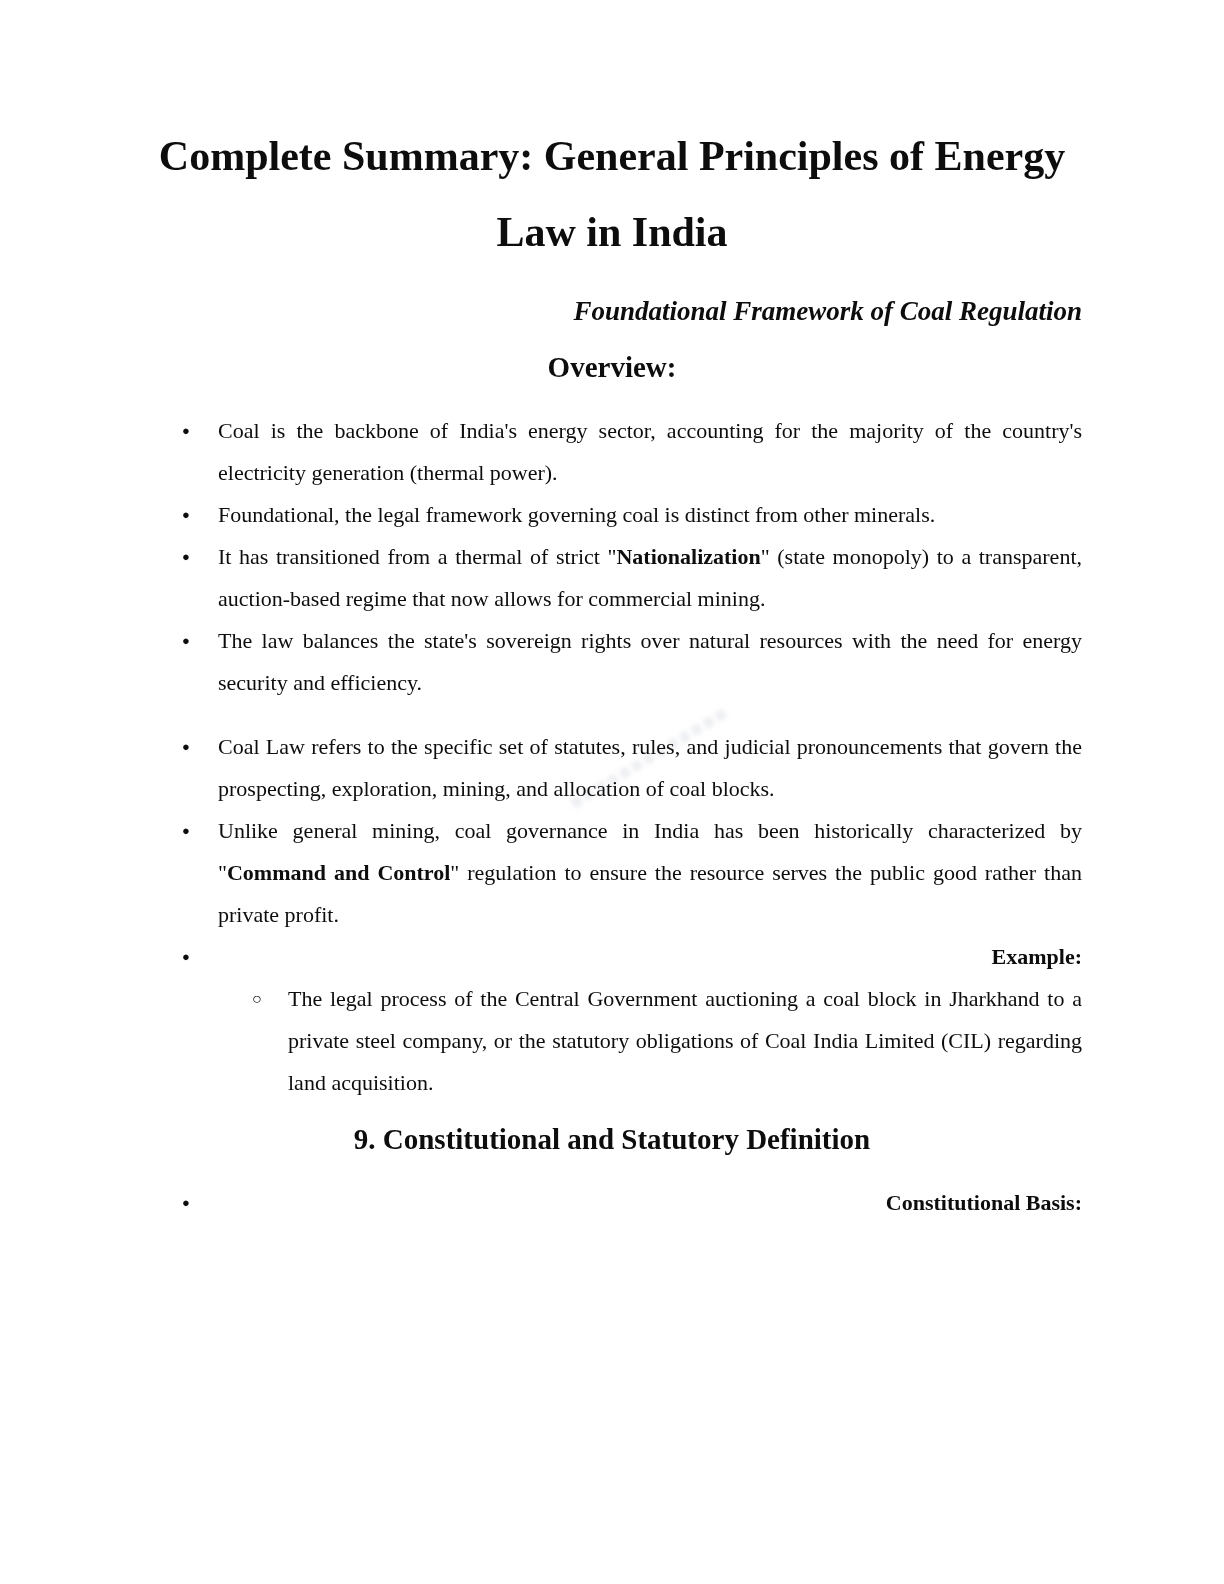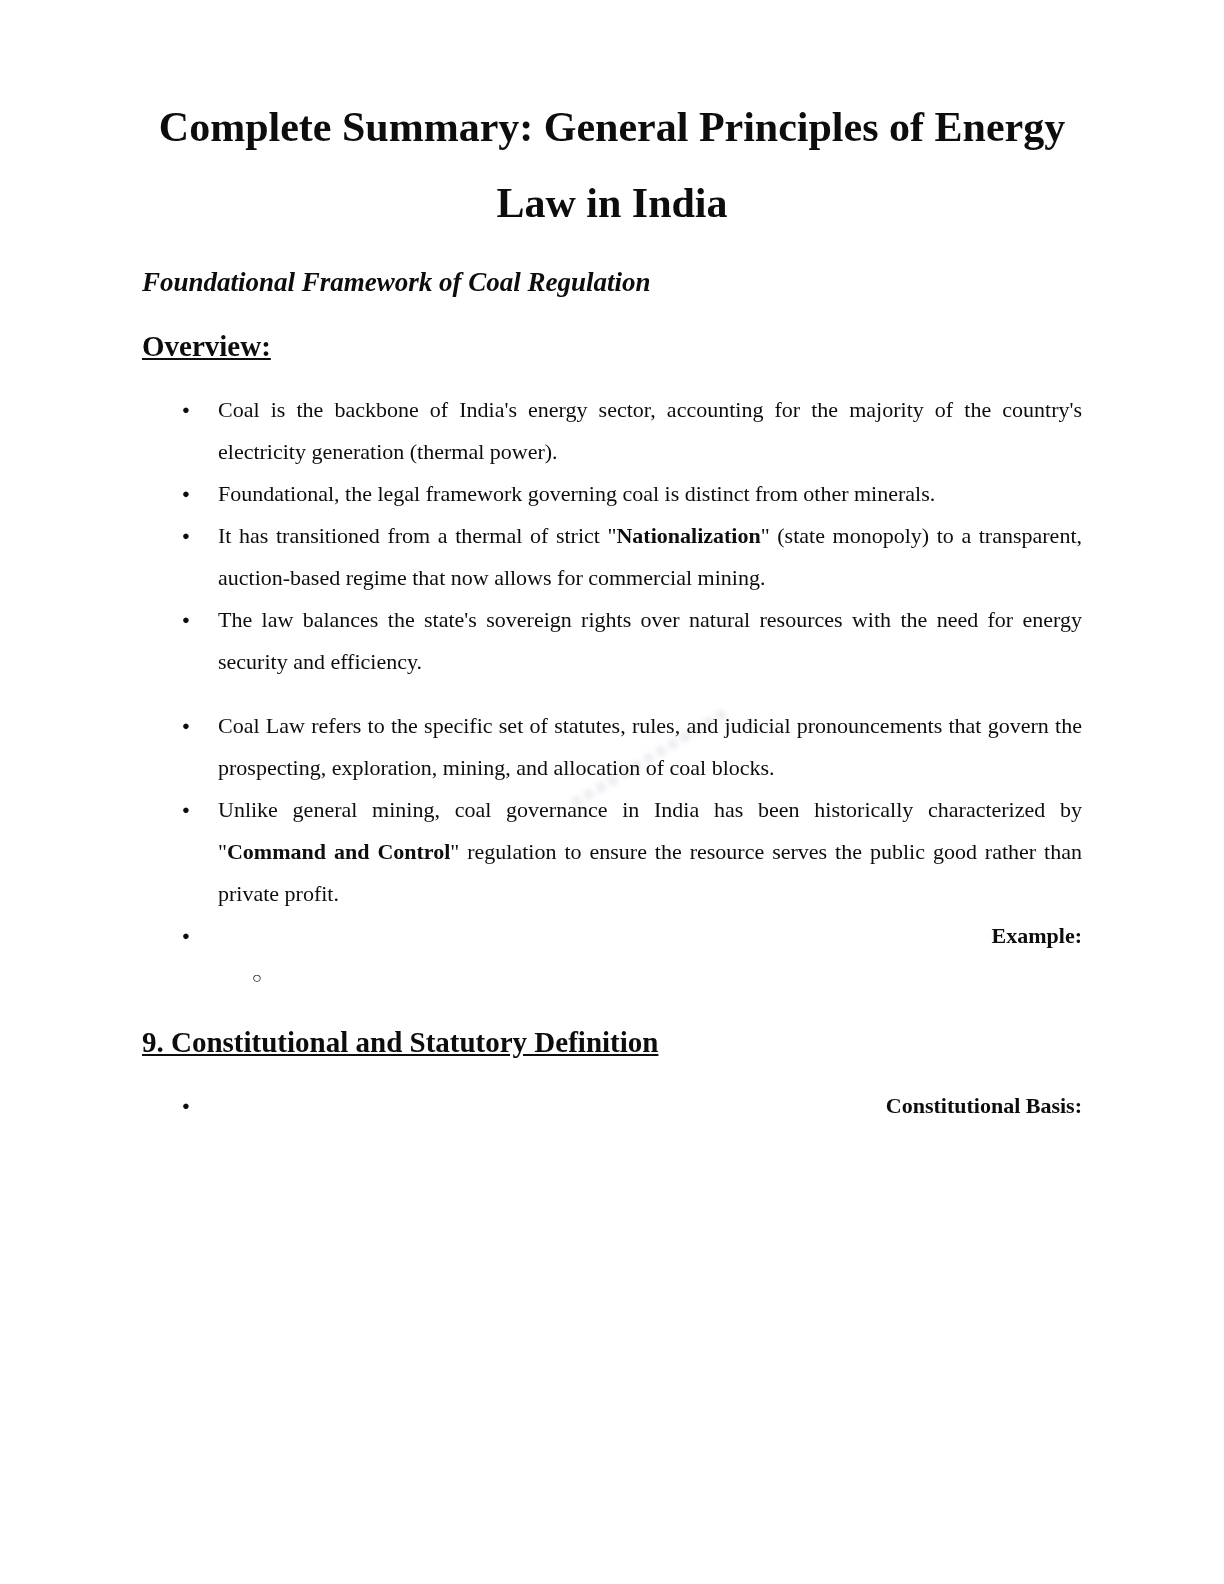--- a/index.html
+++ b/index.html
@@ -12,45 +12,44 @@
     width: 1224px;
     height: 1584px;
     margin: 0 auto;
     background: #ffffff;
     color: #0d0d0d;
     font-family: "Liberation Serif", "DejaVu Serif", serif;
     overflow: hidden;
   }
   .content {
     position: relative;
-    padding: 89px 142px 0 142px;
+    padding: 118px 142px 0 142px;
   }
   .doc-title {
     margin: 0;
     font-size: 42px;
     line-height: 76px;
     font-weight: bold;
     text-align: center;
     letter-spacing: 0px;
   }
   .doc-subtitle {
     margin: 20px 0 0 0;
     font-size: 27px;
     line-height: 42px;
     font-weight: bold;
     font-style: italic;
-    text-align: left;
+    text-align: right;
   }
   .heading {
-    margin: 22px 0 0 0;
+    margin: 14px 0 0 0;
     font-size: 29px;
     line-height: 42px;
     font-weight: bold;
-    text-align: left;
-    text-decoration: underline;
+    text-align: center;
   }
   .blist {
     margin: 22px 0 0 0;
     padding: 0;
     font-size: 22px;
     line-height: 42px;
   }
   .li {
     display: flex;
     align-items: flex-start;
@@ -151,20 +150,21 @@
       <div class="li">
         <span class="marker">●</span>
         <span class="li-text"><span>Unlike general mining, coal governance in India has been historically characterized by "</span><span class="b">Command and Control</span><span>" regulation to ensure the resource serves the public good rather than private profit.</span></span>
       </div>
       <div class="li">
         <span class="marker">●</span>
         <span class="li-text no-justify b">Example:</span>
       </div>
       <div class="li sub">
         <span class="marker">○</span>
+        <span class="li-text">The legal process of the Central Government auctioning a coal block in Jharkhand to a private steel company, or the statutory obligations of Coal India Limited (CIL) regarding land acquisition.</span>
       </div>
     </div>
 
     <h2 class="heading">9. Constitutional and Statutory Definition</h2>
 
     <div class="blist">
       <div class="li">
         <span class="marker">●</span>
         <span class="li-text no-justify b">Constitutional Basis:</span>
       </div>

